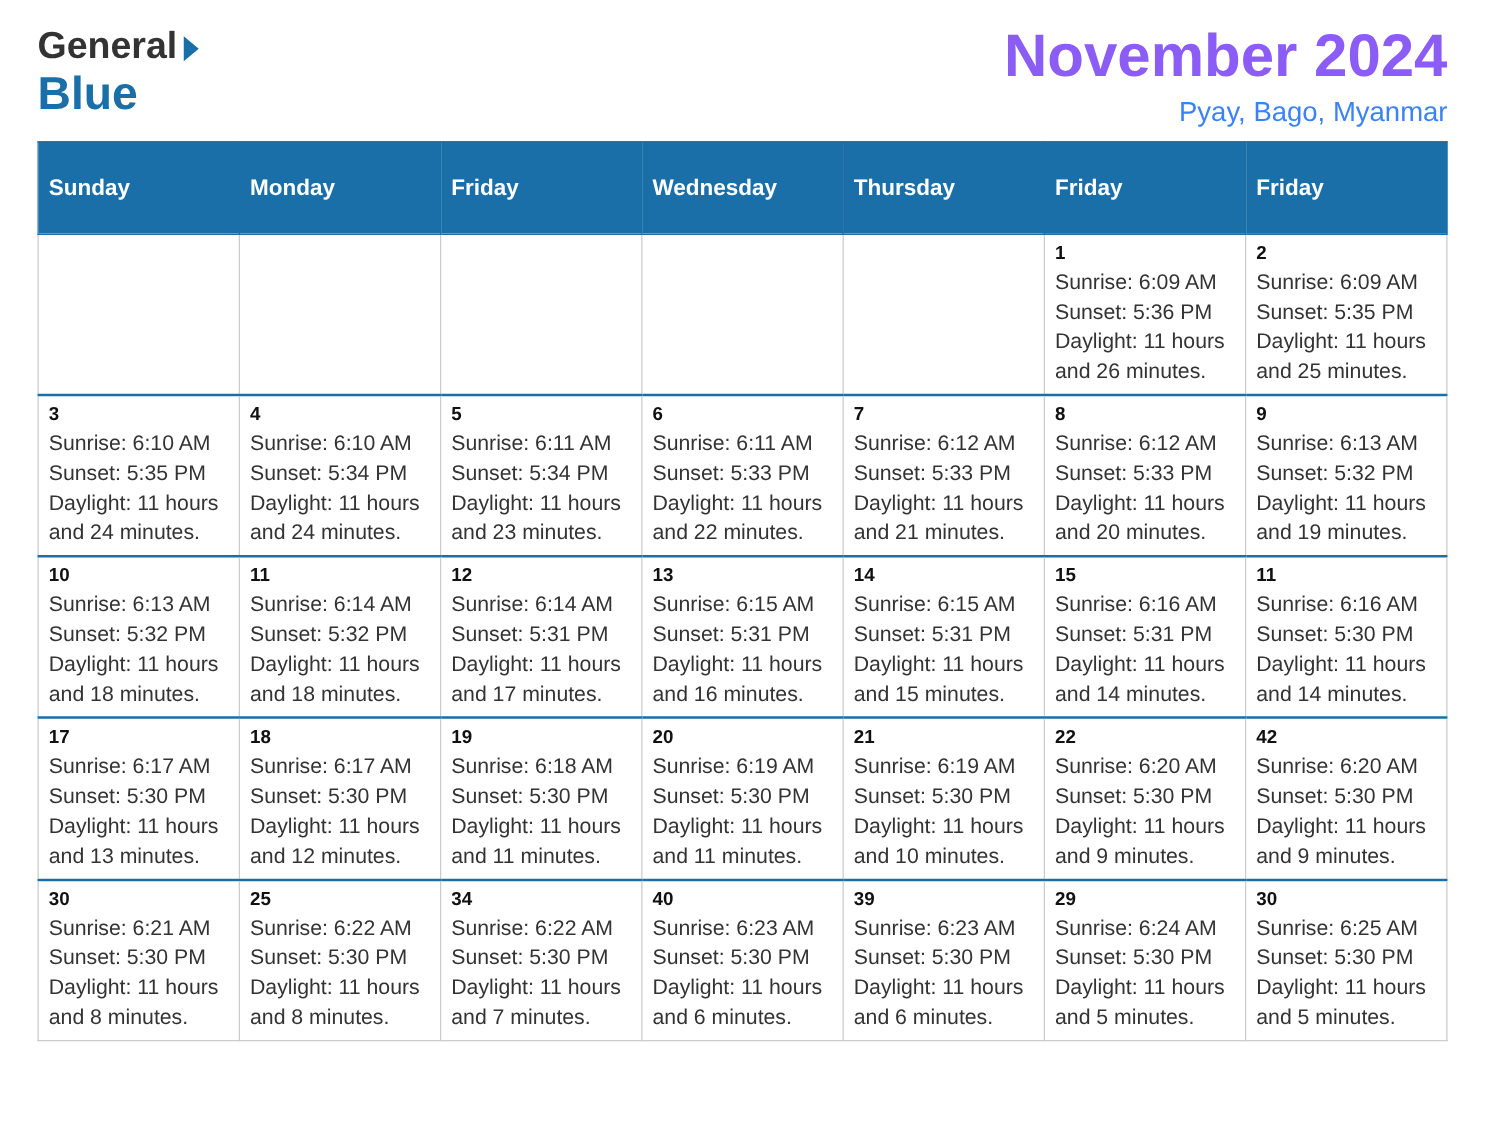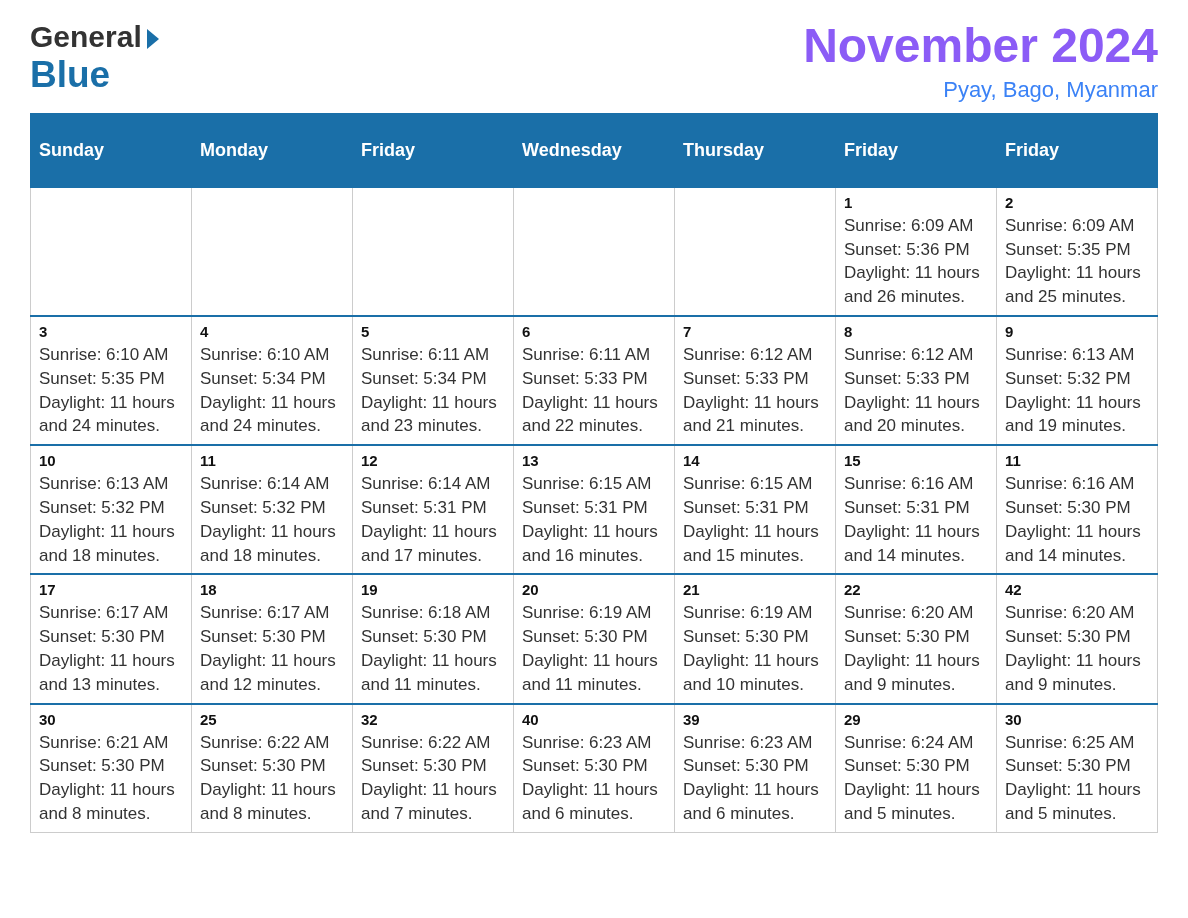--- a/index.html
+++ b/index.html
@@ -255,21 +255,21 @@
       <tr>
         <td>
           <span class="day-number">30</span>
           <div class="day-info">Sunrise: 6:21 AM<br>Sunset: 5:30 PM<br>Daylight: 11 hours and 8 minutes.</div>
         </td>
         <td>
           <span class="day-number">25</span>
           <div class="day-info">Sunrise: 6:22 AM<br>Sunset: 5:30 PM<br>Daylight: 11 hours and 8 minutes.</div>
         </td>
         <td>
-          <span class="day-number">32</span>
+          <span class="day-number">34</span>
           <div class="day-info">Sunrise: 6:22 AM<br>Sunset: 5:30 PM<br>Daylight: 11 hours and 7 minutes.</div>
         </td>
         <td>
           <span class="day-number">40</span>
           <div class="day-info">Sunrise: 6:23 AM<br>Sunset: 5:30 PM<br>Daylight: 11 hours and 6 minutes.</div>
         </td>
         <td>
           <span class="day-number">39</span>
           <div class="day-info">Sunrise: 6:23 AM<br>Sunset: 5:30 PM<br>Daylight: 11 hours and 6 minutes.</div>
         </td>

